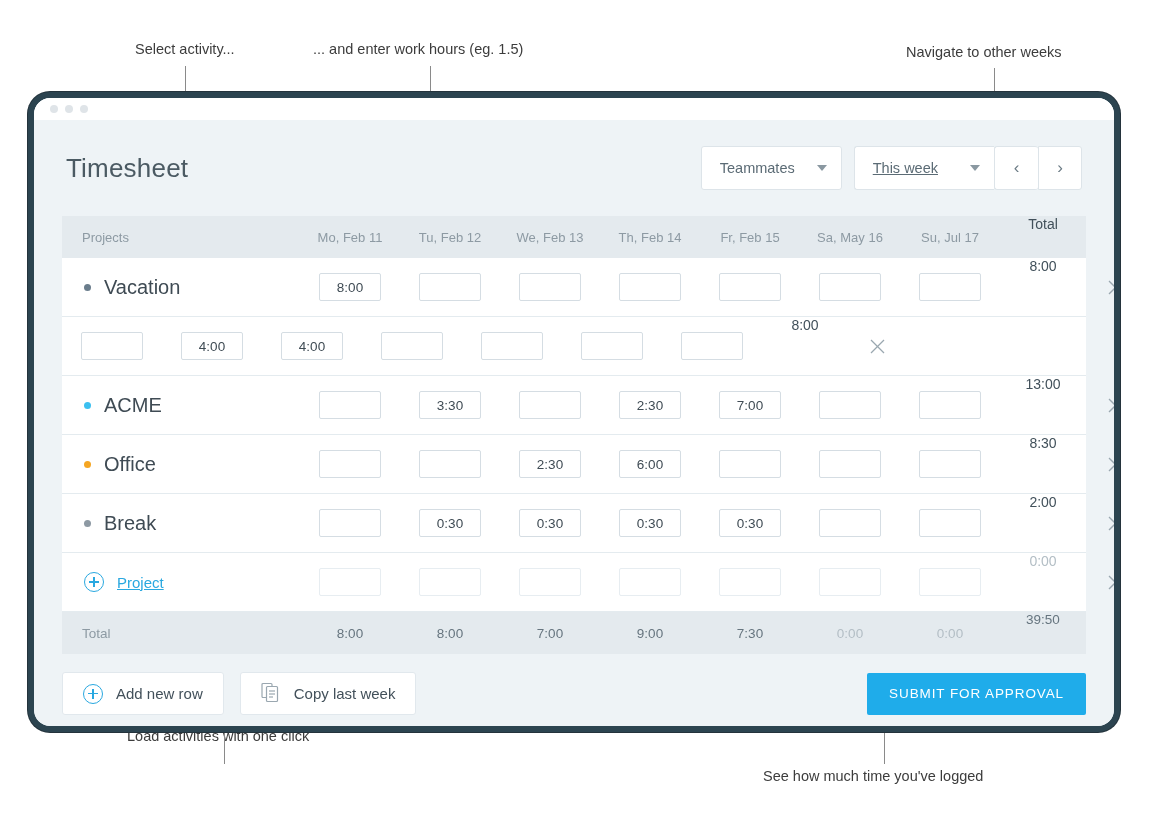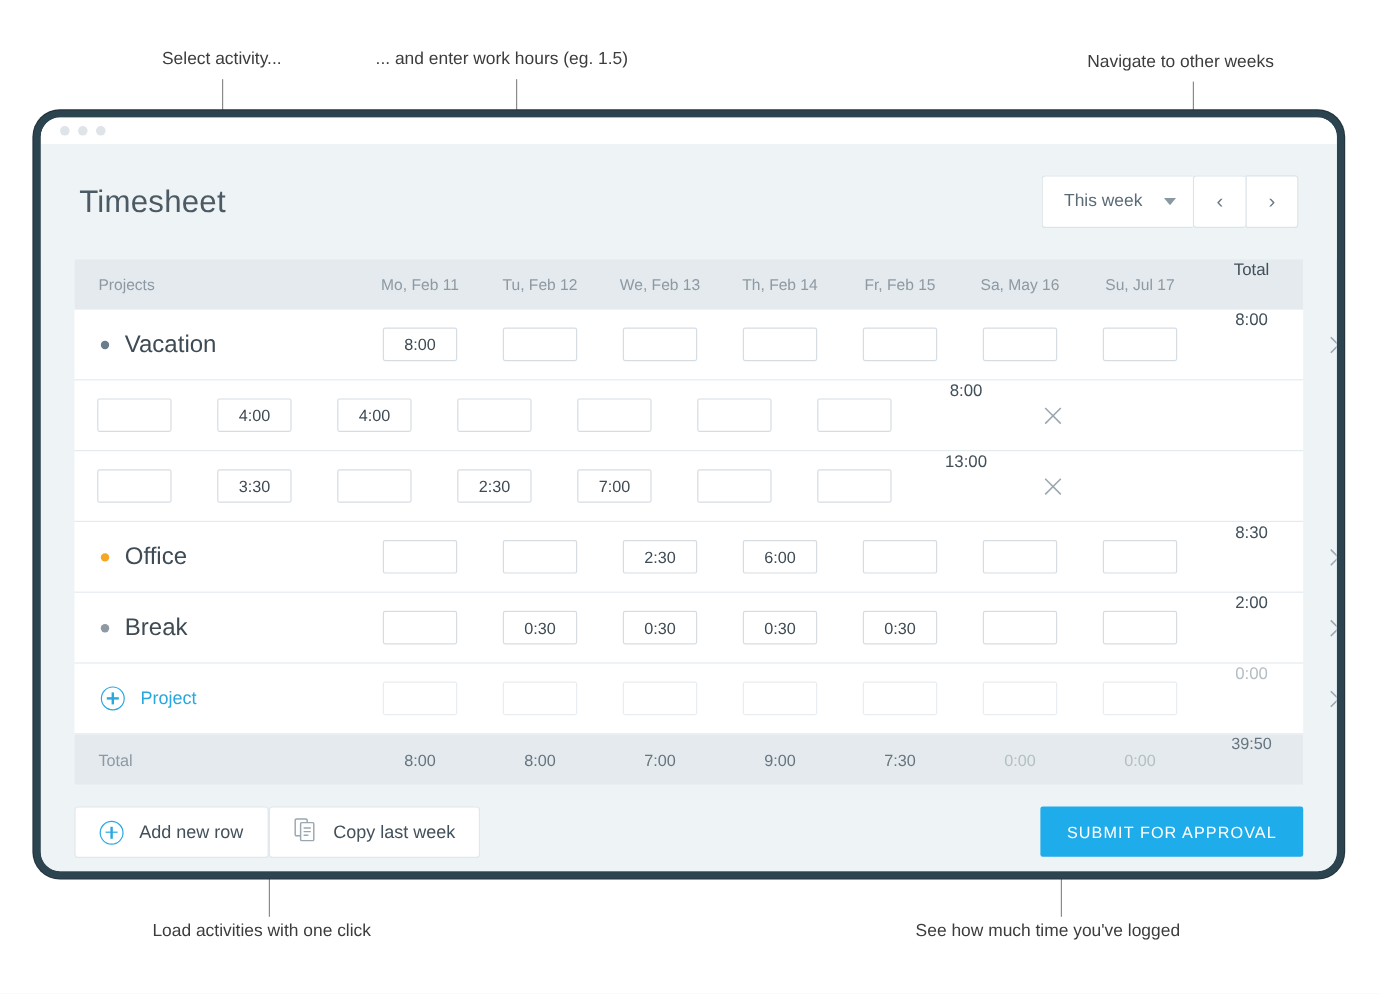--- a/index.html
+++ b/index.html
@@ -91,23 +91,24 @@
     border-radius: 3px;
     display: flex;
     align-items: center;
     color: #5b6b75;
     font-size: 14.5px;
     cursor: pointer;
   }
   .ctl-teammates { padding: 0 14px 0 18px; gap: 22px; }
   .ctl-group { display: flex; }
   .ctl-week {
-    padding: 0 14px 0 18px; gap: 18px;
+    padding: 0 14px 0 18px; gap: 32px;
     border-right: none;
     border-radius: 3px 0 0 3px;
+    text-decoration: underline;
   }
   .ctl-arrow {
     width: 44px;
     justify-content: center;
     border-right: none;
     font-size: 17px;
     color: #6b7b85;
   }
   .ctl-arrow:last-child { border-right: 1px solid #dde4e9; border-radius: 0 3px 3px 0; }
   .caret {
@@ -196,42 +197,43 @@
   .cell-in.faint { border-color: #e7edf1; }
   .total-zero { color: #b3bec5; }
 
   .add-proj {
     display: flex;
     align-items: center;
     gap: 13px;
     color: #29a8e0;
     font-size: 15px;
     cursor: pointer;
+    text-decoration: underline;
   }
   .plus-circle {
     width: 20px; height: 20px;
     border: 1.4px solid #29a8e0;
     border-radius: 50%;
     position: relative;
     flex-shrink: 0;
   }
   .plus-circle::before, .plus-circle::after {
     content: "";
     position: absolute;
     background: #29a8e0;
   }
   .plus-circle::before { left: 4px; right: 4px; top: 8.3px; height: 1.4px; }
   .plus-circle::after { top: 4px; bottom: 4px; left: 8.3px; width: 1.4px; }
 
   
   .app-footer {
     display: flex;
-    align-items: flex-start;
+    align-items: center;
     padding: 18px 28px 0 28px;
-    gap: 0;
+    gap: 16px;
   }
   .fbtn {
     height: 43px;
     background: #fff;
     border: 1px solid #e1e8ed;
     border-radius: 3px;
     display: flex;
     align-items: center;
     gap: 13px;
     padding: 0 20px;
@@ -261,40 +263,44 @@
 <div class="leader-dot" style="left:182px; top:284px;"></div>
 
 <div class="callout" style="left:313px; top:41px;">... and enter work hours (eg. 1.5)</div>
 <div class="leader" style="left:430px; top:66px; height:222px;"></div>
 <div class="leader-dot" style="left:427px; top:284px;"></div>
 
 <div class="callout" style="left:906px; top:44px;">Navigate to other weeks</div>
 <div class="leader" style="left:994px; top:68px; height:94px;"></div>
 <div class="leader-dot" style="left:991px; top:158px;"></div>
 
-<div class="callout" style="left:127px; top:768px;">Load activities with one click</div>
+<div class="callout" style="left:127px; top:728px;">Load activities with one click</div>
 <div class="leader" style="left:224px; top:708px; height:56px;"></div>
 <div class="leader-dot" style="left:221px; top:705px;"></div>
 
 <div class="callout" style="left:763px; top:768px;">See how much time you've logged</div>
 <div class="leader" style="left:884px; top:641px; height:123px;"></div>
 <div class="leader-dot" style="left:881px; top:638px;"></div>
 
 <div class="device">
   <div class="screen">
 
     <div class="chrome">
       <span class="dot"></span>
       <span class="dot"></span>
       <span class="dot"></span>
     </div>
 
     <div class="app-header">
       <div class="app-title">Timesheet</div>
       <div class="header-controls">
+        <div class="ctl ctl-teammates">
+          <span>Teammates</span>
+          <span class="caret"></span>
+        </div>
         <div class="ctl-group">
           <div class="ctl ctl-week">
             <span>This week</span>
             <span class="caret"></span>
           </div>
           <div class="ctl ctl-arrow">
             <span>‹</span>
           </div>
           <div class="ctl ctl-arrow">
             <span>›</span>
@@ -377,20 +383,24 @@
             </div>
             <div class="c-total">8:00</div>
             <div class="c-x">
               <svg width="17" height="17" viewBox="0 0 17 17" stroke="#9aa7b0" stroke-width="1.3">
                 <line x1="2" y1="2" x2="15" y2="15"></line>
                 <line x1="15" y1="2" x2="2" y2="15"></line>
               </svg>
             </div>
           </div>
           <div class="trow">
+            <div class="c-proj">
+              <span class="dot-proj" style="background:#3cc0f0"></span>
+              <span class="proj-name">ACME</span>
+            </div>
             <div class="c-day">
               <input class="cell-in" type="text" value="" style="">
             </div>
             <div class="c-day">
               <input class="cell-in" type="text" value="3:30" style="">
             </div>
             <div class="c-day">
               <input class="cell-in" type="text" value="" style="">
             </div>
             <div class="c-day">

